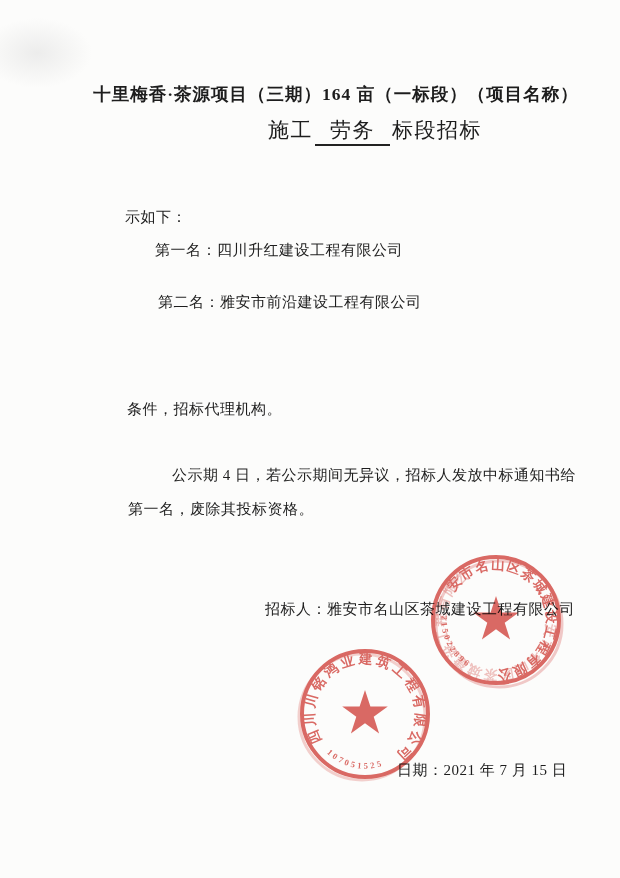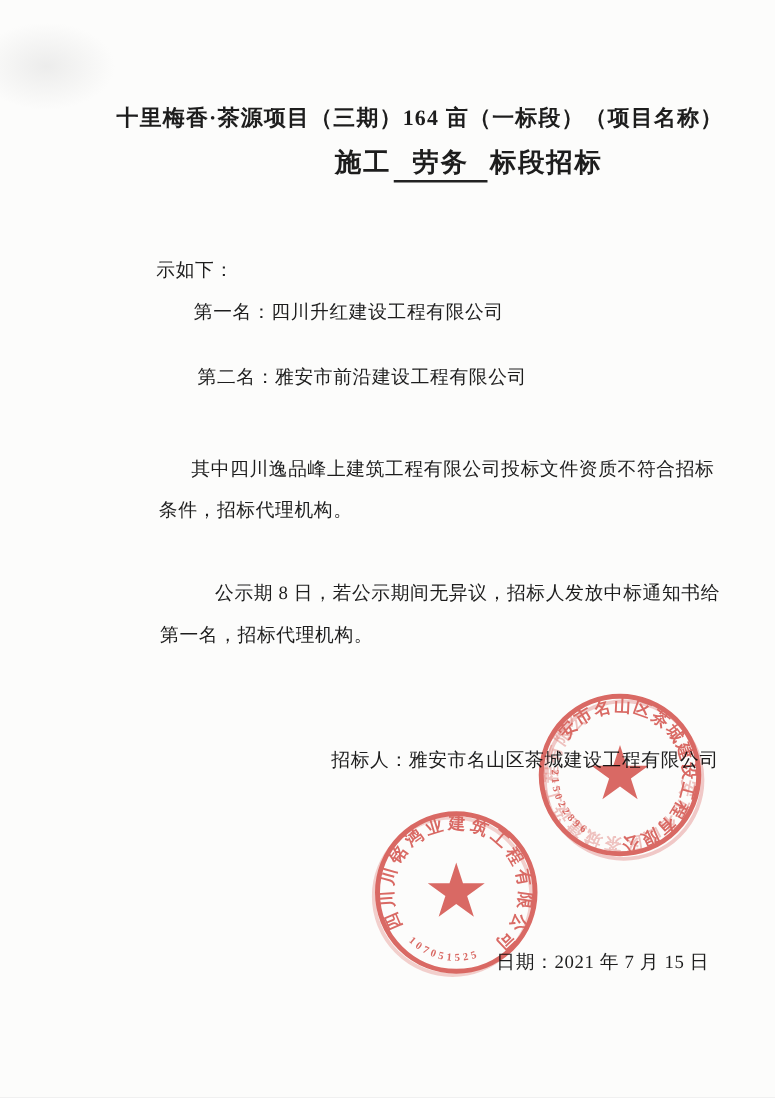--- a/index.html
+++ b/index.html
@@ -25,21 +25,21 @@
     line-height:1.25;
     padding-left:26px;
   }
   .title1{
     left:0;top:84px;width:620px;
     text-align:center;
     font-size:17.5px;font-weight:bold;letter-spacing:1px;
   }
   .title2{
     left:242px;top:117px;
-    font-size:21px;font-weight:bold;letter-spacing:1.5px;
+    font-size:21px;font-weight:normal;letter-spacing:1.5px;
   }
   .title2 .u-seg{
     display:inline-block;
     padding:0 15px 1px 15px;
     border-bottom:2px solid #222;
     margin:0 2px;
   }
   
   .stamp{
     position:absolute;
@@ -62,25 +62,24 @@
   <div class="line title1">十里梅香·茶源项目（三期）164 亩（一标段）（项目名称）</div>
   <div class="line title2">
     <span>施工</span><span class="u-seg">劳务</span><span>标段招标</span>
   </div>
 
   <div class="line" style="left:99px;top:208px">示如下：</div>
 
   <div class="line" style="left:129px;top:241px">第一名：四川升红建设工程有限公司</div>
   <div class="line" style="left:132px;top:293px">第二名：雅安市前沿建设工程有限公司</div>
 
-  <div class="line" style="left:127px;top:367px">其中四川逸品峰上建筑工程有限公司投标文件资质不符合招标</div>
   <div class="line" style="left:101px;top:400px">条件，招标代理机构。</div>
 
-  <div class="line" style="left:146px;top:466px">公示期 8 日，若公示期间无异议，招标人发放中标通知书给</div>
-  <div class="line" style="left:102px;top:500px">第一名，招标代理机构。</div>
+  <div class="line" style="left:146px;top:466px">公示期 4 日，若公示期间无异议，招标人发放中标通知书给</div>
+  <div class="line" style="left:102px;top:500px">第一名，废除其投标资格。</div>
 
   <div class="line" style="left:239px;top:600px">招标人：雅安市名山区茶城建设工程有限公司</div>
   <div class="line" style="left:371px;top:761px">日期：2021 年 7 月 15 日</div>
 
   <svg width="0" height="0" style="position:absolute" aria-hidden="true">
     <defs>
       <path id="arcName" d="M -41,30 A 50.8,50.8 0 1 1 41,30" fill="none"></path>
       <path id="arcNum" d="M -31,45 A 54.6,54.6 0 0 0 31,45" fill="none"></path>
     </defs>
   </svg>

